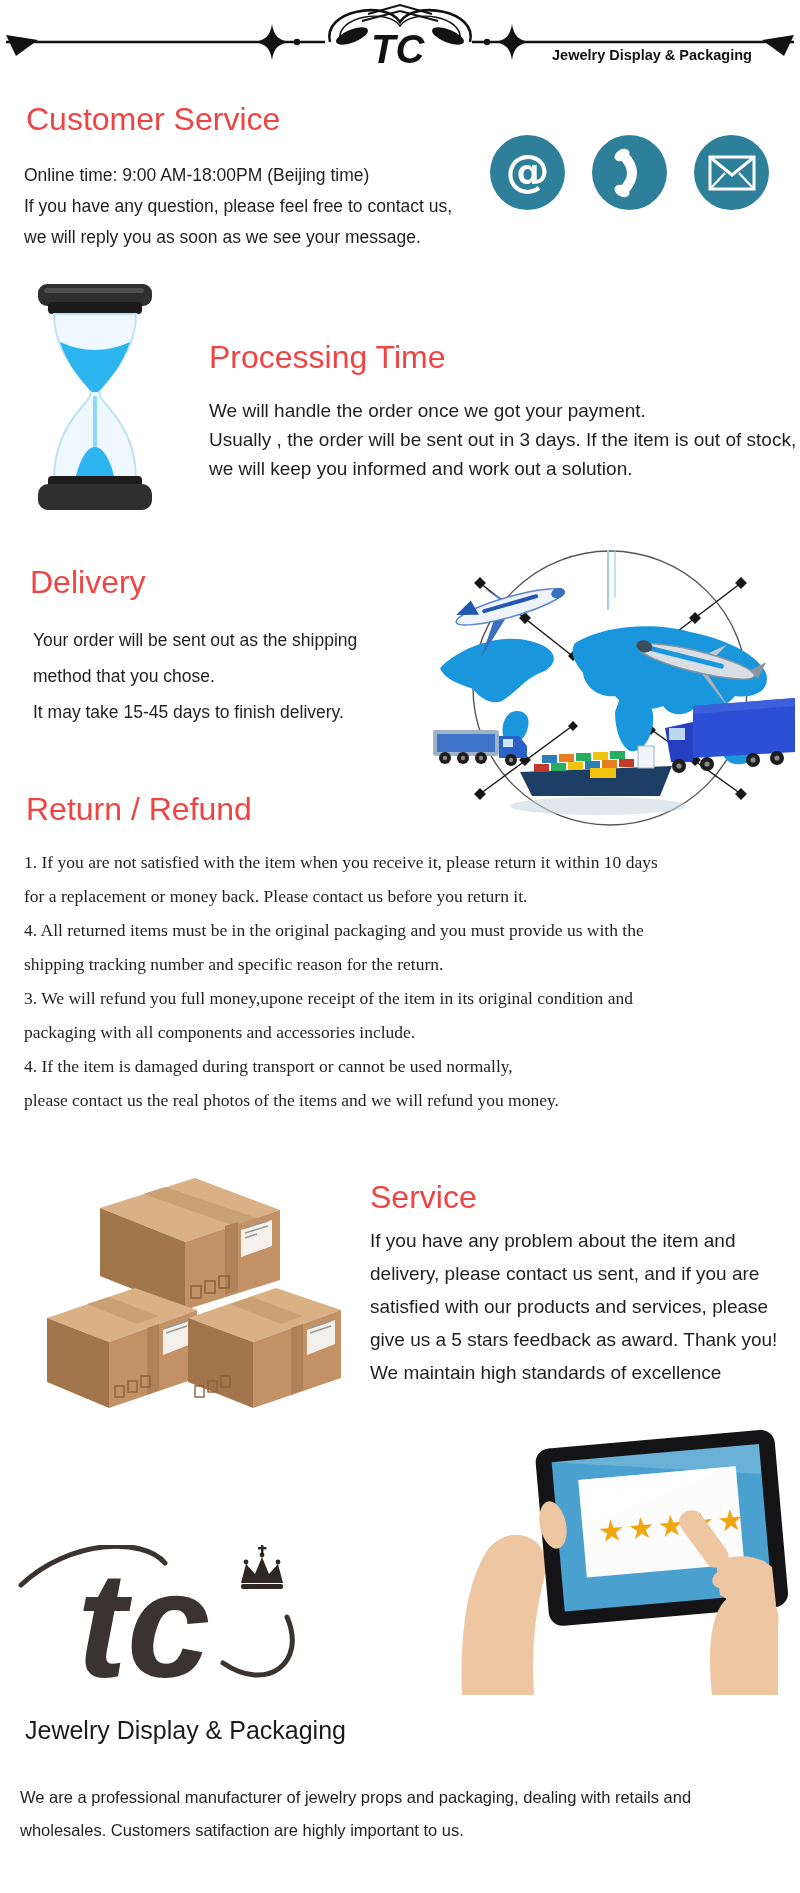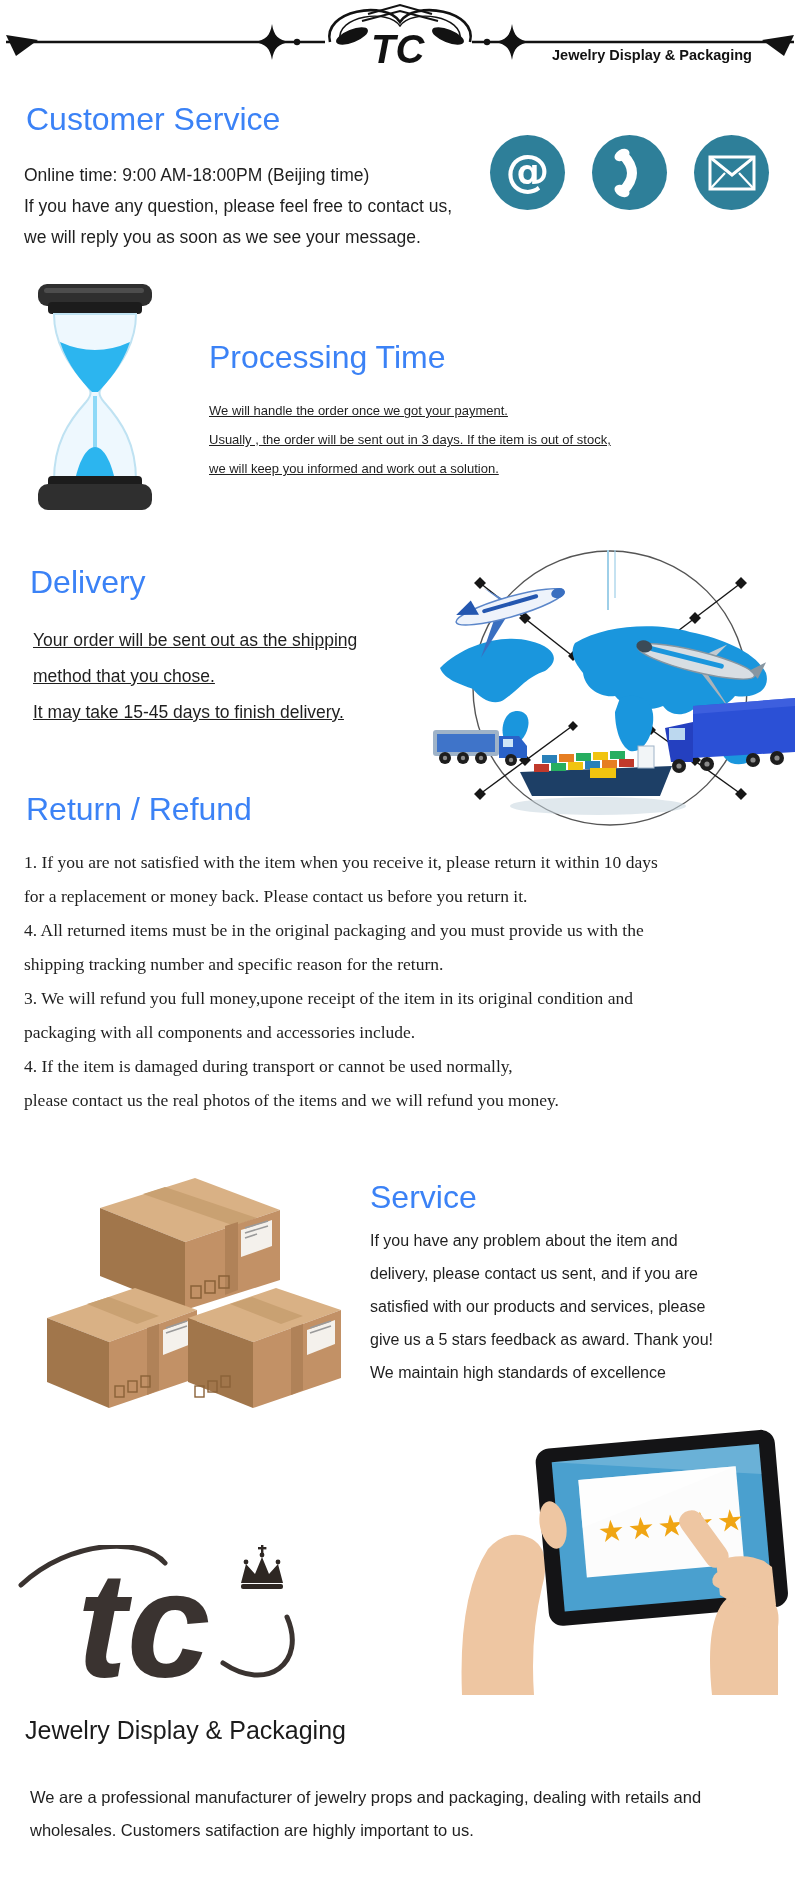--- a/index.html
+++ b/index.html
@@ -1,26 +1,26 @@
 <!DOCTYPE html>
 <html style="--icon-teal: #2e7f99; --map-blue: #1a96dd; --truck-blue: #2b50d6; --screen-blue: #4aa0cf; --star-gold: #f0a513; --hourglass-blue: #2cb5ef; --box-top: #d9b185; --box-left: #a1764b; --box-right: #c29166; --skin: #eec6a2; --ink: #1f1f1f;"><head>
 <meta charset="utf-8">
 <style>
   html,body{margin:0;padding:0;background:#fff;}
   .page{position:relative;width:800px;height:1893px;background:#fff;overflow:hidden;
         font-family:"Liberation Sans",sans-serif;color:#1f1f1f;}
   .abs{position:absolute;}
-  .h-title{margin:0;font-size:32px;font-weight:400;color:#3b82f6;line-height:1.05;
+  .h-title{margin:0;font-size:32px;font-weight:400;color:#ef4444;line-height:1.05;
            font-family:"Liberation Sans",sans-serif;}
   .body-lines div{white-space:nowrap;}
   .cs-lines{font-size:17.5px;line-height:31px;}
-  .pt-lines{font-size:13px;line-height:29px;text-decoration:underline;}
-  .dl-lines{font-size:17.5px;line-height:36px;text-decoration:underline;}
+  .pt-lines{font-size:19px;line-height:29px;}
+  .dl-lines{font-size:17.5px;line-height:36px;}
   .rr-lines{font-size:17.5px;line-height:34px;font-family:Liberation Serif, serif;}
-  .fb-lines{font-size:16px;line-height:33px;}
+  .fb-lines{font-size:19px;line-height:33px;}
   .ft-lines{font-size:16.5px;line-height:33px;}
   .footer-brand{margin:0;font-size:25px;font-weight:400;color:#1b1b1b;}
   .contact-icons{display:flex;gap:27px;}
   .cicon{width:75px;height:75px;border-radius:50%;background:var(--icon-teal,#2e7f99);
          display:flex;align-items:center;justify-content:center;}
   .cicon .at{color:#fff;font-size:44px;font-weight:700;line-height:1;
              font-family:"DejaVu Sans",sans-serif;transform:translateY(-2px);}
   svg text{font-family:"Liberation Sans",sans-serif;}
 </style>
 </head>
@@ -307,18 +307,18 @@
       <path d="M0,28 L5,9 L14,19 L21,2 L28,19 L37,9 L42,28 Z"></path>
       <rect x="0" y="29" width="42" height="5" rx="2"></rect>
       <circle cx="5" cy="7" r="2.4"></circle>
         <circle cx="21" cy="0" r="2.4"></circle>
         <circle cx="37" cy="7" r="2.4"></circle>
       <rect x="20" y="-10" width="2.4" height="9"></rect>
         <rect x="17" y="-8" width="8.4" height="2.4"></rect>
     </g>
   </svg>
   <h2 class="abs footer-brand" style="left:25px;top:1716px">Jewelry Display &amp; Packaging</h2>
-  <div class="abs body-lines ft-lines" style="left:30px;top:1781px">
+  <div class="abs body-lines ft-lines" style="left:20px;top:1781px">
     <div>We are a professional manufacturer of jewelry props and packaging, dealing with retails and</div>
     <div>wholesales. Customers satifaction are highly important to us.</div>
   </div>
 
 </div>
 
 </body></html>

